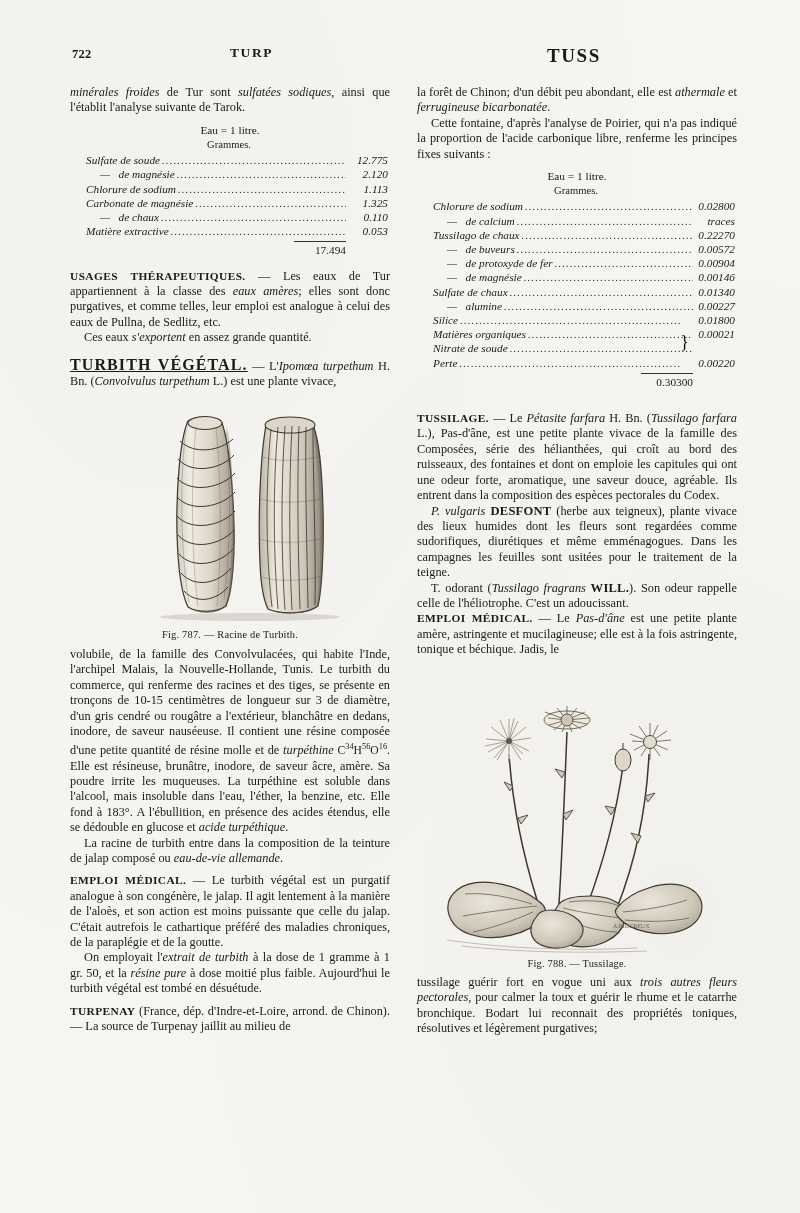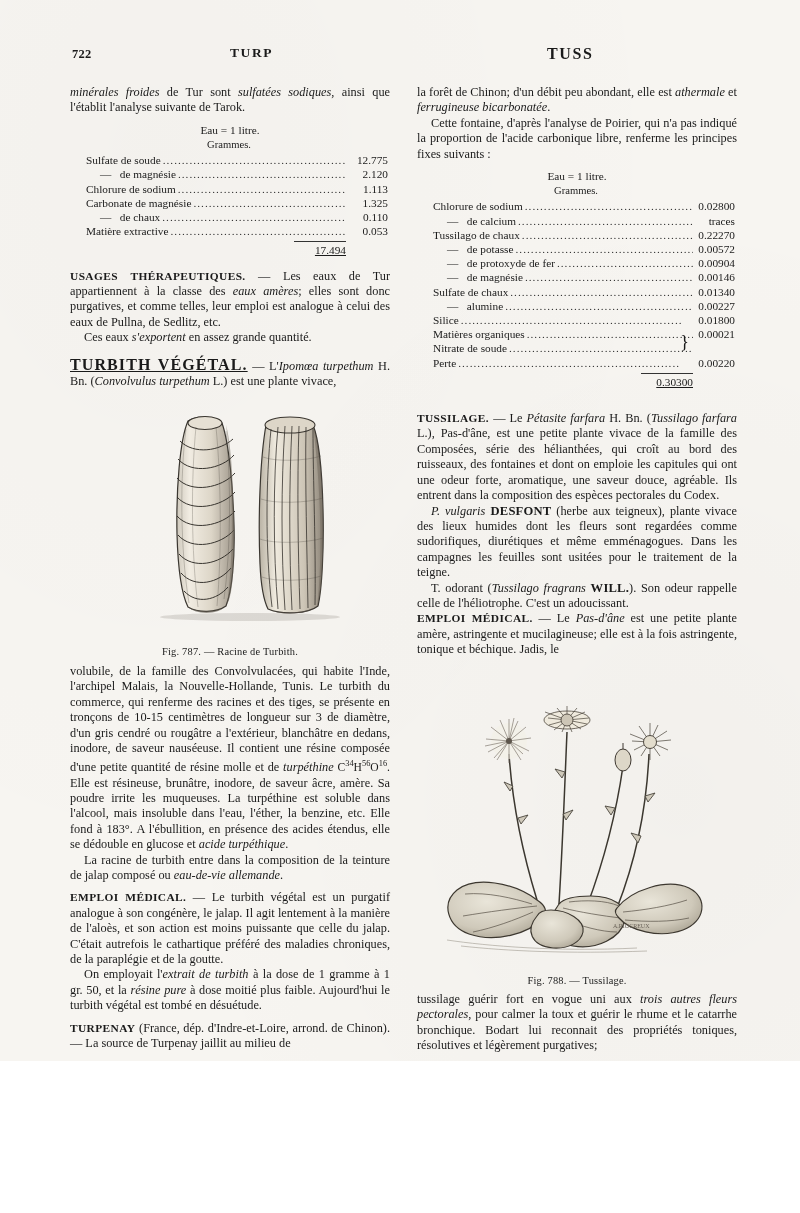--- a/index.html
+++ b/index.html
@@ -11,21 +11,21 @@
     width: 800px;
     height: 1213px;
     font-family: "Liberation Serif", serif;
     color: #1a1a1a;
     position: relative;
     overflow: hidden;
   }
   .page {
     position: absolute;
     left: 0; top: 0;
-    width: 800px; height: 1061px;
+    width: 800px; height: 1213px;
     background: #f7f5f1;
     background-image:
       radial-gradient(ellipse at 20% 15%, rgba(0,0,0,0.015) 0%, rgba(0,0,0,0) 60%),
       radial-gradient(ellipse at 85% 75%, rgba(0,0,0,0.02) 0%, rgba(0,0,0,0) 55%);
   }
   .sheet {
     position: absolute;
     left: 62px;
     top: 45px;
     width: 676px;
@@ -41,21 +41,21 @@
     position: absolute; left: 10px; top: 2px;
     font-weight: bold; font-size: 12.5px;
     letter-spacing: 0.3px;
   }
   .runhead .hd-left {
     position: absolute; left: 168px; top: 0px;
     font-weight: bold; letter-spacing: 1.6px; font-size: 13.5px;
   }
   .runhead .hd-right {
     position: absolute; left: 485px; top: 0px;
-    font-weight: bold; letter-spacing: 1.6px; font-size: 16px;
+    font-weight: bold; letter-spacing: 1.6px; font-size: 19px;
   }
   
   .cols {
     position: absolute;
     top: 40px; left: 0;
     width: 676px;
     height: 1080px;
   }
   .col {
     position: absolute;
@@ -109,20 +109,21 @@
     text-align: center;
     font-size: 10.6px;
     padding-right: 2px;
     margin-bottom: 1px;
   }
   .trow {
     display: flex;
     align-items: flex-start;
     width: 100%;
     white-space: nowrap;
+    font-style: italic;
   }
   .trow .lbl { flex: 0 0 auto; padding-left: 16px; }
   .trow .dots {
     flex: 1 1 auto;
     overflow: hidden;
     white-space: nowrap;
     letter-spacing: 1px;
     padding: 0 2px;
     color: #2b2b2b;
   }
@@ -131,21 +132,20 @@
     text-align: right;
     min-width: 42px;
     padding-right: 2px;
   }
   .trow.indash .lbl { padding-left: 30px; }
   .tsum {
     text-align: right;
     padding-right: 44px;
     margin-top: 3px;
     border-top: 0;
-    text-decoration: underline;
   }
   .tsum .rule {
     display: block;
     width: 52px;
     border-top: 1px solid #333;
     margin-left: auto;
     margin-right: 0px;
     margin-bottom: 1px;
   }
   .brace-wrap { position: relative; }
@@ -154,21 +154,21 @@
     right: 48px;
     top: -8px;
     font-size: 18px;
     line-height: 18px;
   }
   
   .figure { margin: 10px 0 4px 0; text-align: center; }
   .figcap {
     font-size: 10.4px;
     text-align: center;
-    margin-top: 20px;
+    margin-top: 3px;
     letter-spacing: 0.2px;
   }
   .fig-turbith {
     width: 320px; height: 225px;
     position: relative;
     margin: 0 auto;
   }
   .fig-tussilage {
     width: 320px; height: 285px;
     position: relative;
@@ -361,21 +361,21 @@
             <span class="lbl">—&nbsp;&nbsp;&nbsp;<span>de calcium</span></span>
             <span class="dots">..........................................................</span>
             <span class="val">traces</span>
           </div>
           <div class="trow">
             <span class="lbl">Tussilago de chaux</span>
             <span class="dots">..........................................................</span>
             <span class="val">0.22270</span>
           </div>
           <div class="trow indash">
-            <span class="lbl">—&nbsp;&nbsp;&nbsp;<span>de potasse</span></span>
+            <span class="lbl">—&nbsp;&nbsp;&nbsp;<span>de buveurs</span></span>
             <span class="dots">..........................................................</span>
             <span class="val">0.00572</span>
           </div>
           <div class="trow indash">
             <span class="lbl">—&nbsp;&nbsp;&nbsp;<span>de protoxyde de fer</span></span>
             <span class="dots">..........................................................</span>
             <span class="val">0.00904</span>
           </div>
           <div class="trow indash">
             <span class="lbl">—&nbsp;&nbsp;&nbsp;<span>de magnésie</span></span>

